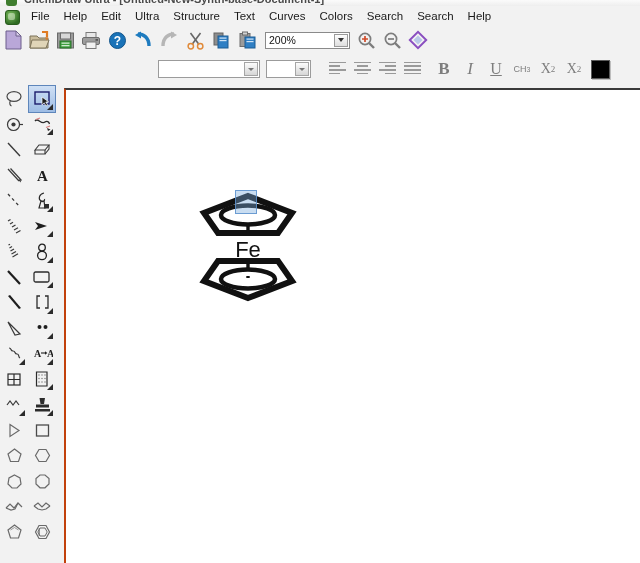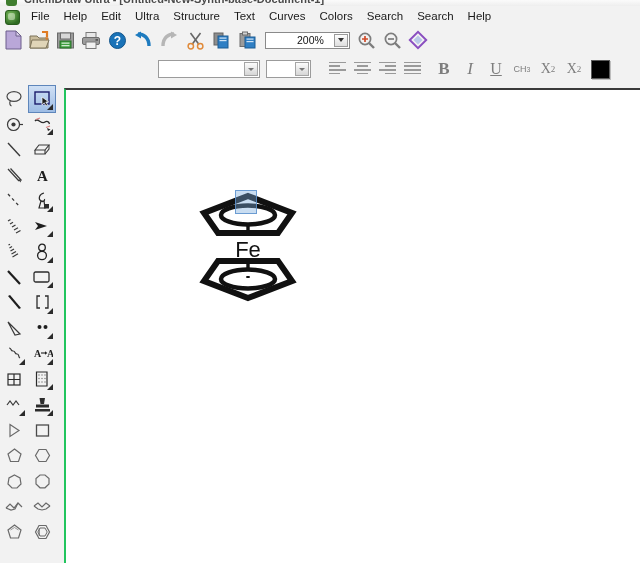--- a/index.html
+++ b/index.html
@@ -58,21 +58,21 @@
     width:26px;height:26px;display:flex;align-items:center;justify-content:center;
     cursor:default;
   }
 
   
   .zoomcombo{
     width:85px;height:17px;background:#ffffff;border:1px solid #8a8a8a;
     display:flex;align-items:center;margin:0 3px 0 5px;position:relative;
     box-sizing:border-box;
   }
-  .zoomcombo .zval{font-size:10.5px;color:#111;padding-left:3px;margin-left:28px;}
+  .zoomcombo .zval{font-size:10.5px;color:#111;padding-left:3px;}
   .zoomcombo .zarrow{
     position:absolute;right:1px;top:1px;width:14px;height:13px;
     background:linear-gradient(#fdfdfd,#dedede);border:1px solid #9a9a9a;
     display:flex;align-items:center;justify-content:center;box-sizing:border-box;
   }
   .zoomcombo .zarrow i{
     display:block;width:0;height:0;border-left:3.5px solid transparent;
     border-right:3.5px solid transparent;border-top:4px solid #333;
   }
 
@@ -129,21 +129,21 @@
   }
 
   
   .canvas-wrap{
     position:absolute;left:56px;top:84px;width:584px;height:479px;
     background:#f2f2f2;box-sizing:border-box;
     padding:4px 0 0 8px;
   }
   .canvas{
     position:relative;width:576px;height:475px;background:#ffffff;
-    border-left:2px solid #22c55e;border-top:2px solid #3a3a3a;
+    border-left:2px solid #c2410c;border-top:2px solid #3a3a3a;
     box-sizing:border-box;overflow:hidden;
   }
 
   
   .mol{position:absolute;left:132px;top:96px;width:100px;height:120px;}
 
   
   .sel-rect{
     position:absolute;left:169px;top:100px;width:22px;height:24px;
     background:rgba(120,170,220,.40);border:1px solid rgba(90,145,205,.85);

